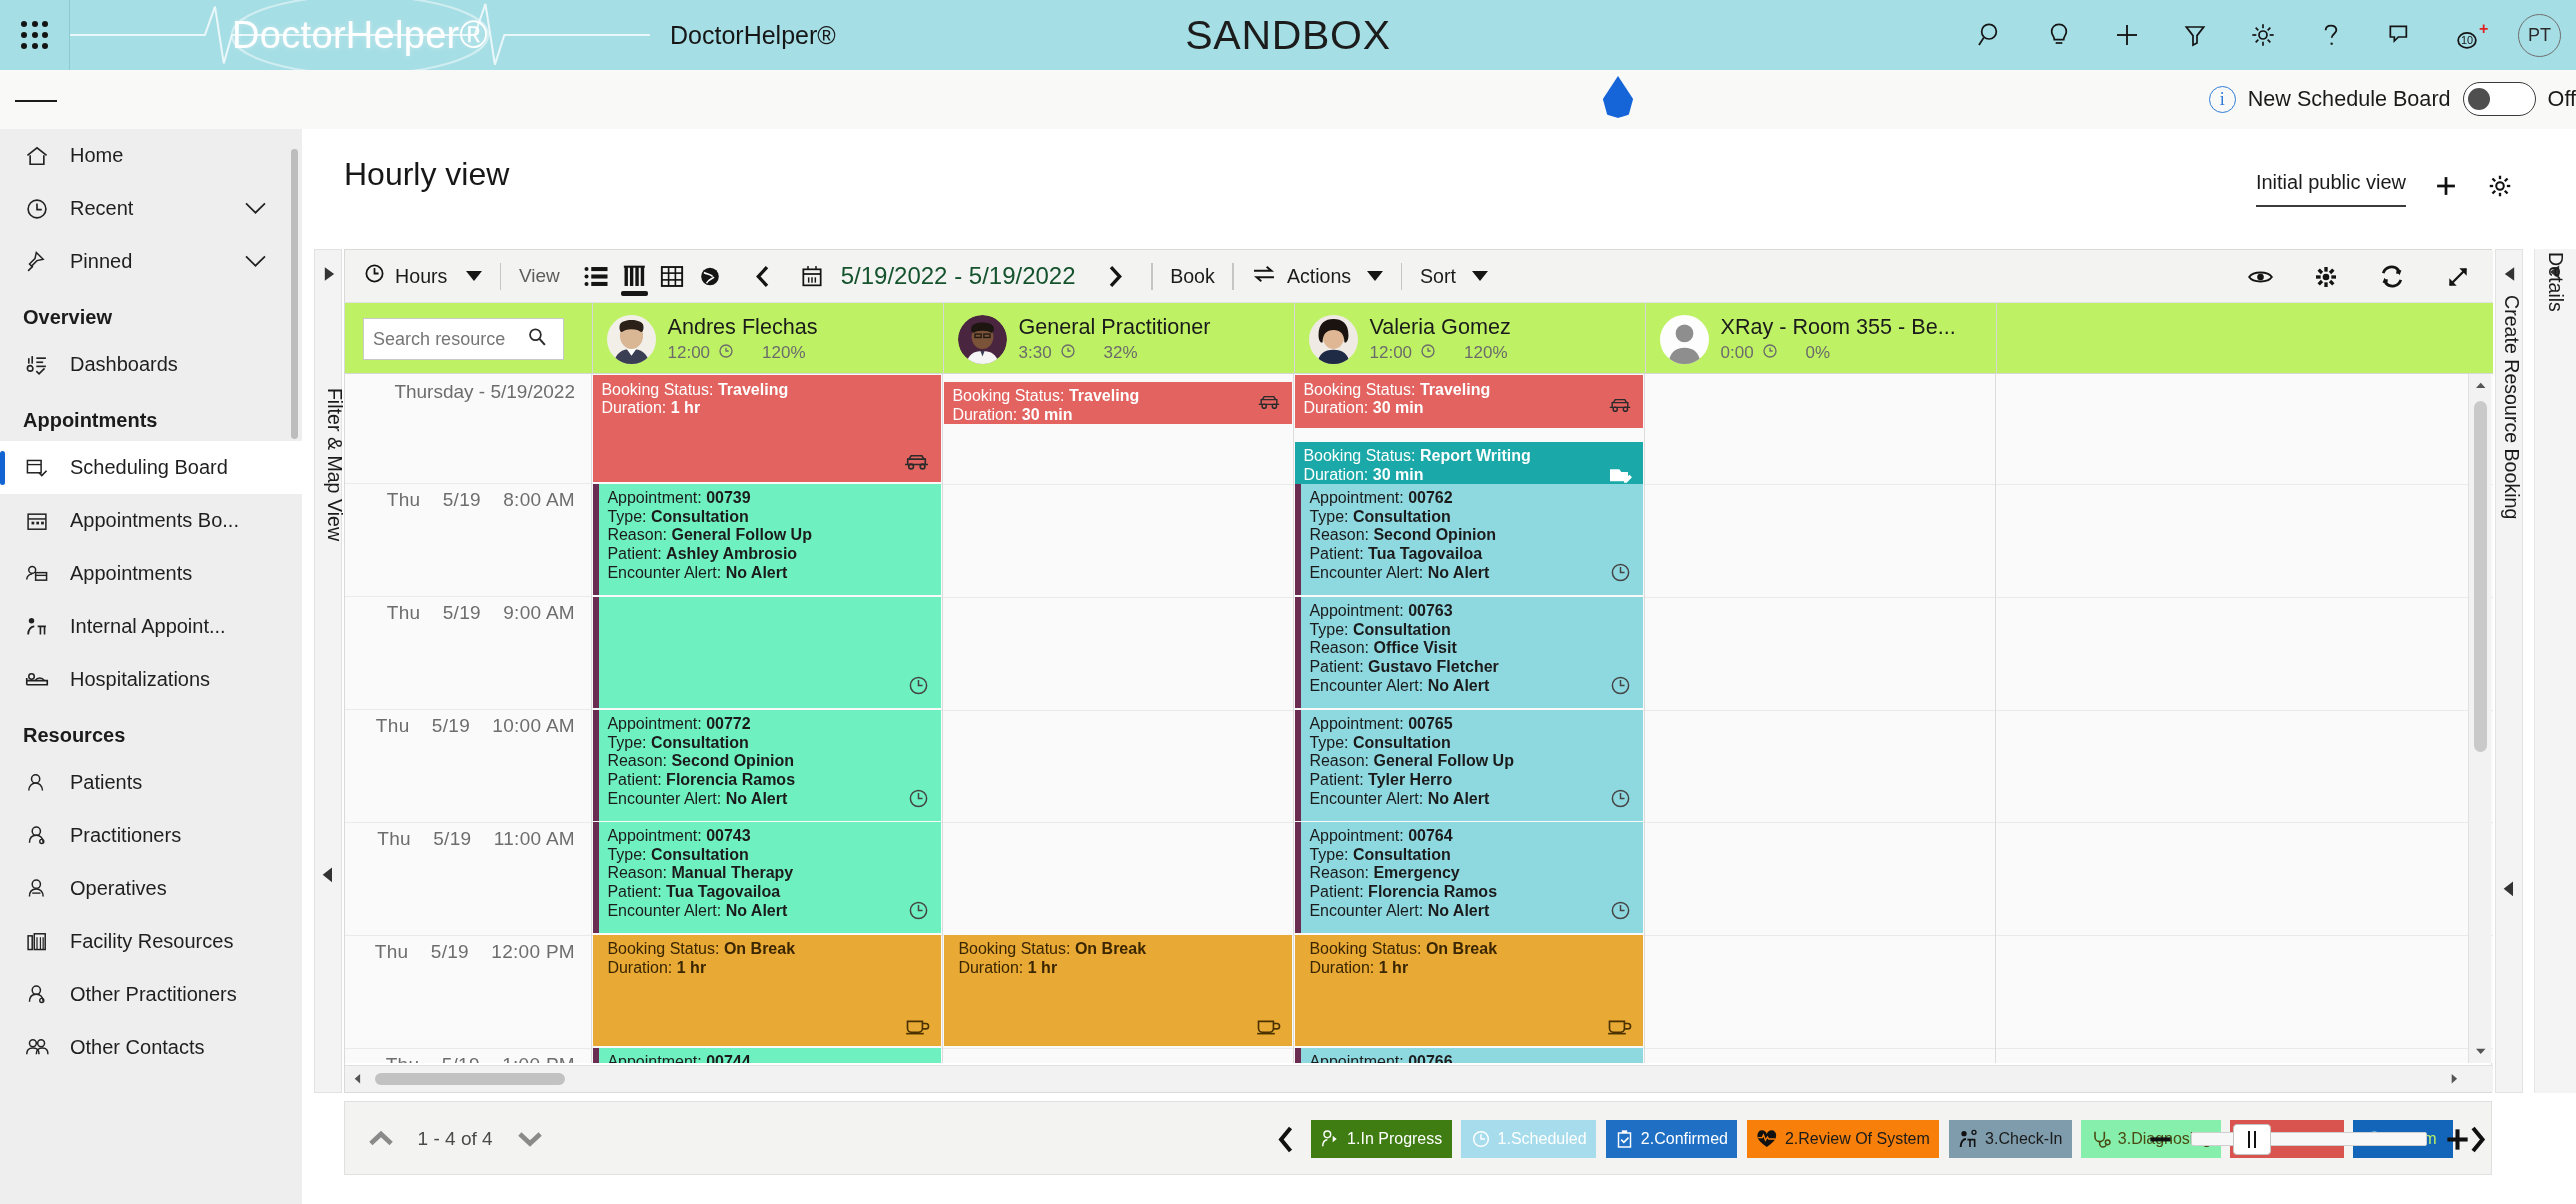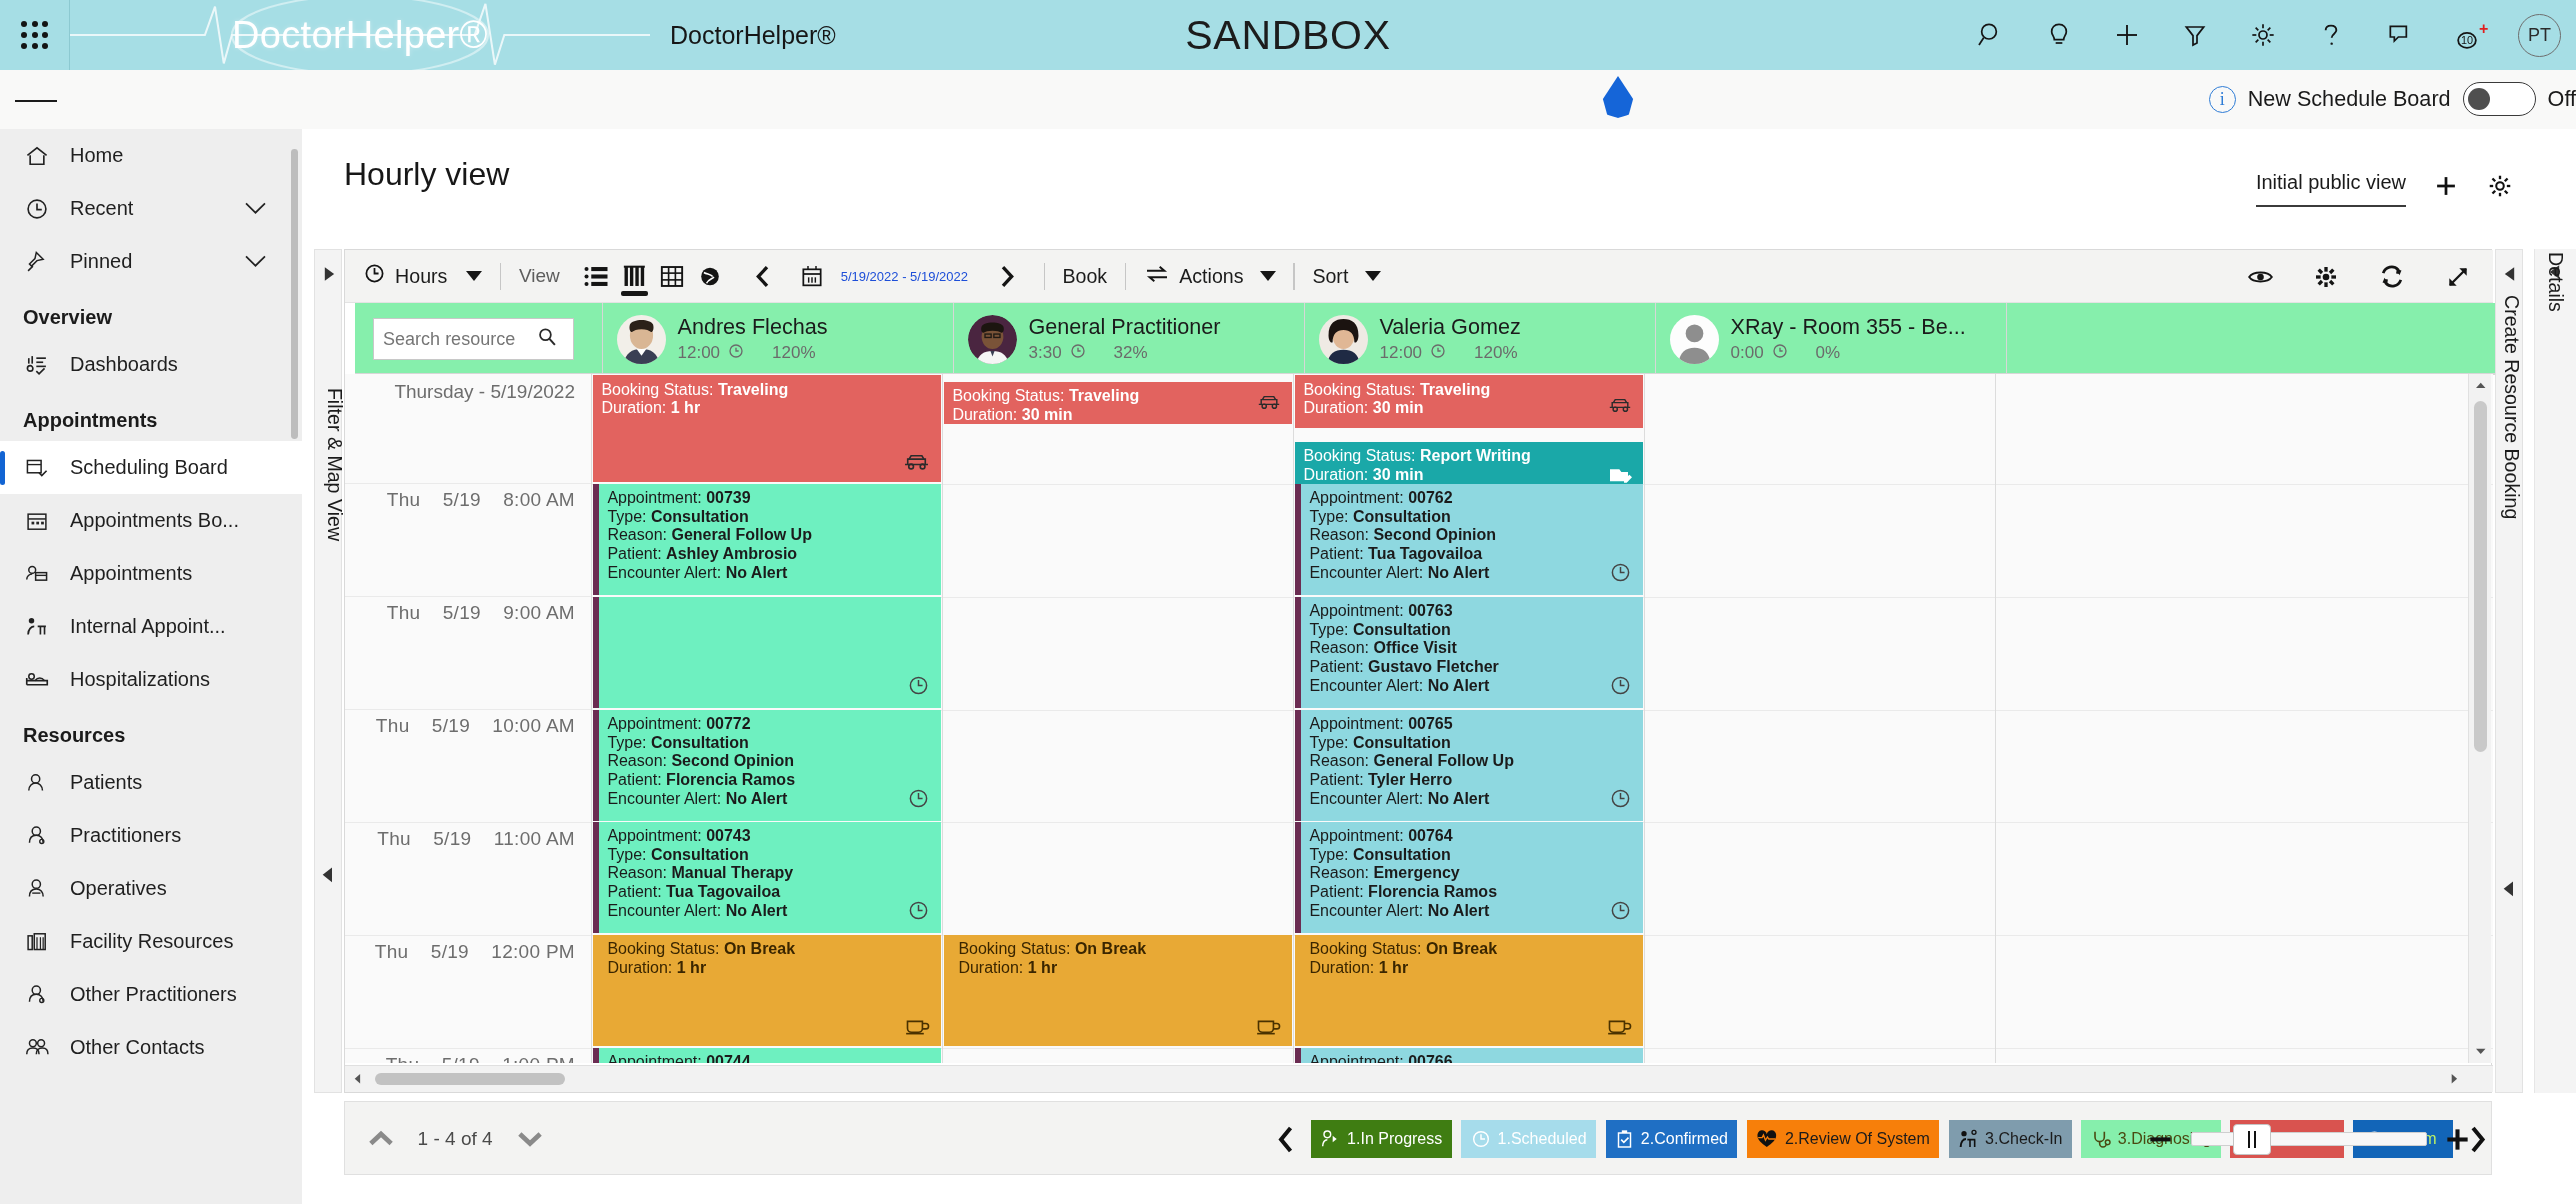--- a/index.html
+++ b/index.html
@@ -134,21 +134,21 @@
   }
   .tb-item { display:flex; align-items:center; gap:9.5px; cursor:pointer; font-size:19.6px; color:#1b1b1b; }
   .tb-sep { width:1.4px; height:27px; background:#c6c6c6; margin:0 17.6px; }
   .tb-iconbtn { width:38px;height:38px;display:flex;align-items:center;justify-content:center;cursor:pointer;position:relative;}
   .tb-iconbtn.active::after { content:""; position:absolute; left:5.4px; bottom:-1.4px; width:27px;height:5.4px;background:#161616;border-radius:2px;}
   .caret { width:0;height:0;border-left:8px solid transparent;border-right:8px solid transparent;border-top:10px solid #161616; }
   .tb-right { position:absolute; right:16px; top:0; height:53px; display:flex; align-items:center; gap:28px; }
   .tb-label-view { color:#5d5d5d; font-size:19px; }
 
   
-  .reshead { position:absolute; left:10px; top:53px; width:2148px; height:72px; background:#86efac; border-bottom:2px solid #d7d7d7; }
+  .reshead { position:absolute; left:0; top:53px; width:2148px; height:72px; background:#bef264; border-bottom:2px solid #d7d7d7; }
   .searchbox {
     position:absolute; left:17.6px; top:15px; width:201px; height:42px;
     border:1.4px solid #c8c8c8; background:#fff; display:flex; align-items:center; padding:0 9.5px;
   }
   .searchbox input {
     border:0; outline:0; width:153px; font-size:18px; color:#3a3a3a; font-family:"Liberation Sans",sans-serif;
     background:transparent;
   }
   .searchbox input::placeholder { color:#767676; }
   .rescol {
@@ -667,21 +667,21 @@
             <g stroke="#141414" stroke-width="2.2">
               <line x1="12" y1="3" x2="12" y2="9"></line>
               <line x1="24" y1="3" x2="24" y2="9"></line>
               <line x1="13" y1="20" x2="13" y2="28"></line>
               <line x1="18" y1="20" x2="18" y2="28"></line>
               <line x1="23" y1="20" x2="23" y2="28"></line>
             </g>
           </svg>
       </div>
       <div style="width:9.5px"></div>
-      <div style="font-size:13px;color:#1d4ed8;white-space:nowrap;cursor:pointer">5/19/2022 - 5/19/2022</div>
+      <div style="font-size:24px;color:#14532d;white-space:nowrap;cursor:pointer">5/19/2022 - 5/19/2022</div>
       <div style="width:20px"></div>
       <div class="tb-iconbtn">
         <svg width="20" height="23" viewBox="0 0 30 34">
             <path d="M9 3l13 14L9 31" fill="none" stroke="#141414" stroke-width="5"></path>
           </svg>
       </div>
       <div class="tb-sep"></div>
       <div style="font-size:19.6px;cursor:pointer">Book</div>
       <div class="tb-sep"></div>
       <div class="tb-item">

